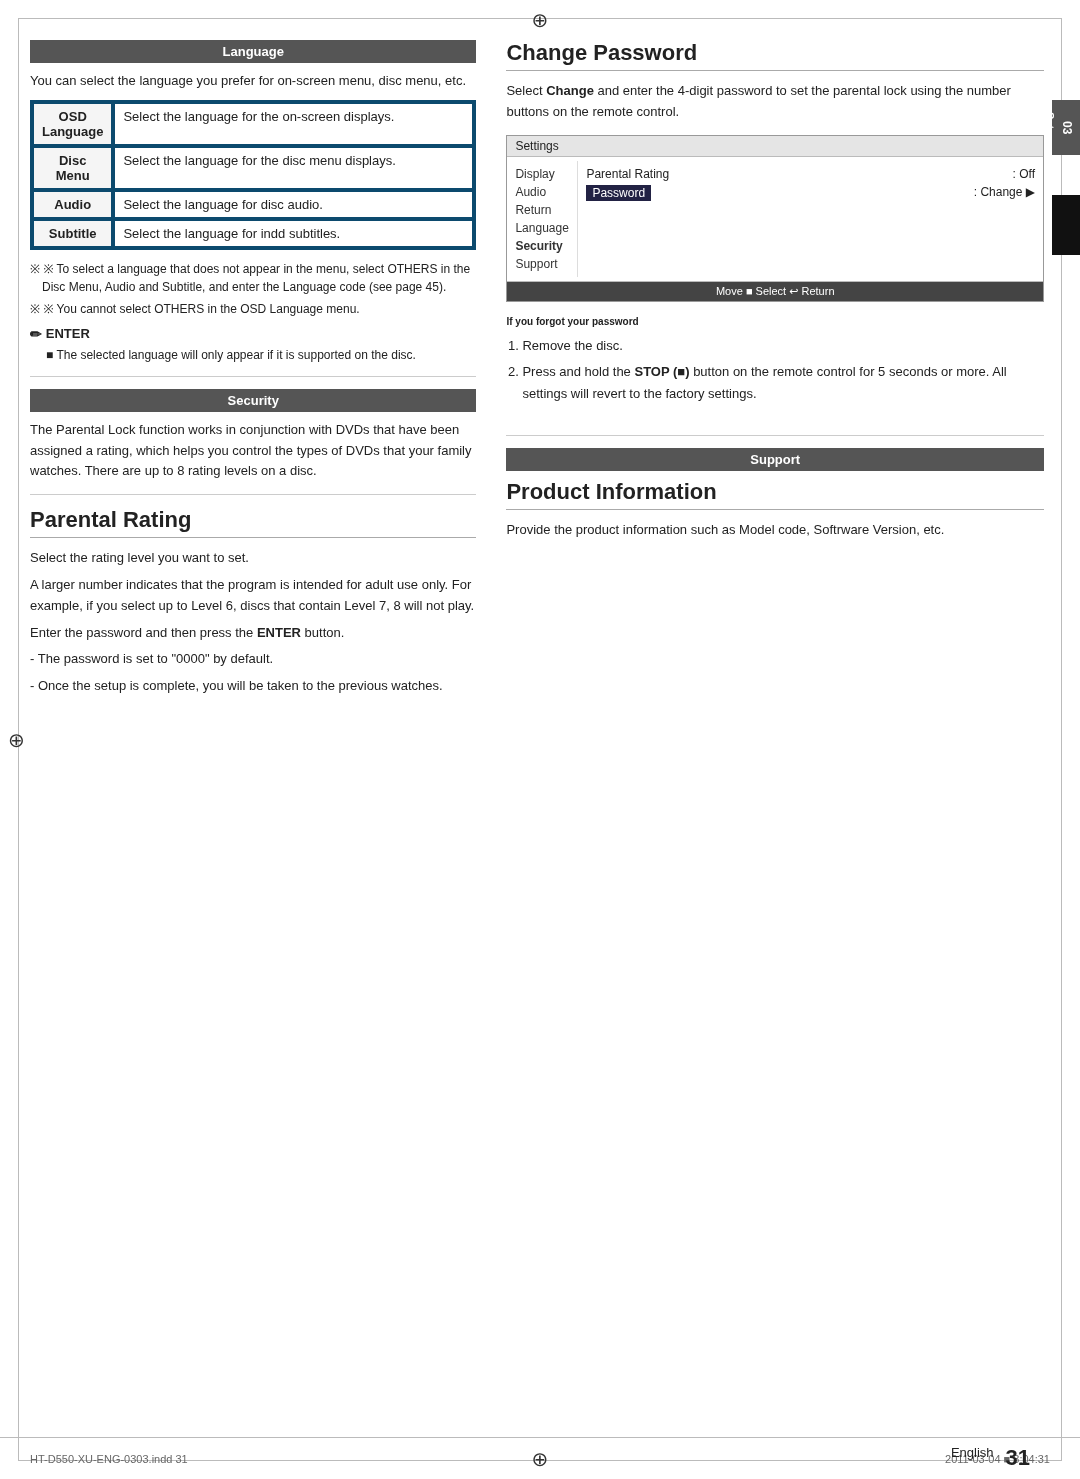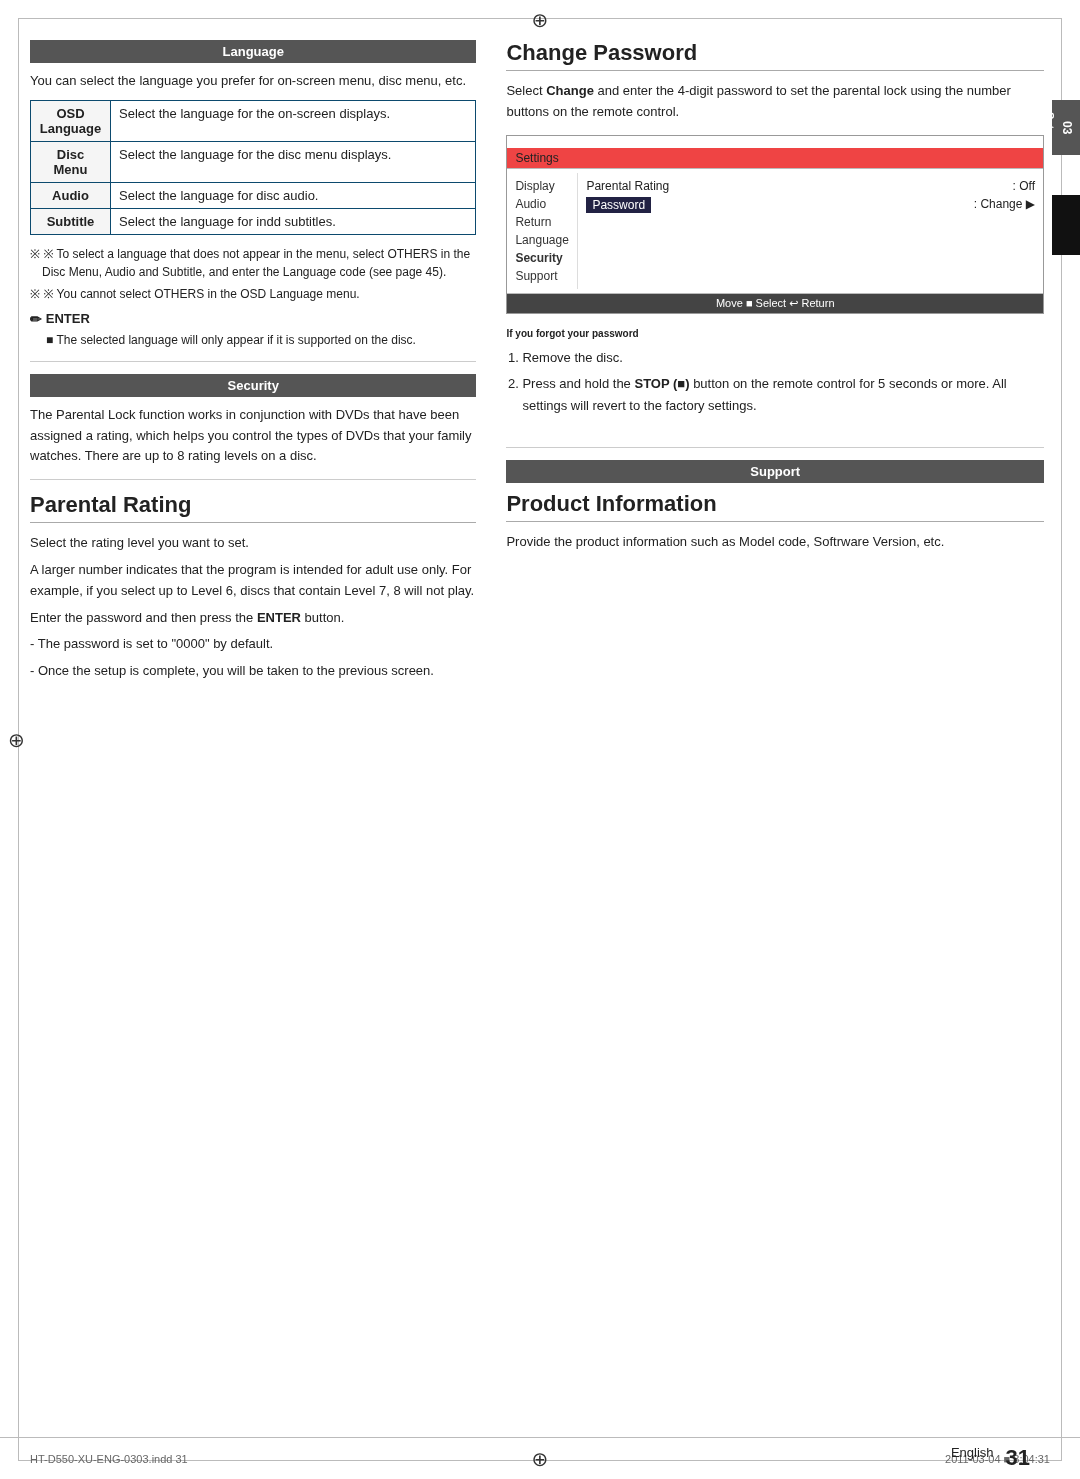--- a/index.html
+++ b/index.html
@@ -130,21 +130,21 @@
     }
 
     
     .lang-table {
       width: 100%;
       border-collapse: collapse;
       margin-bottom: 10px;
       font-size: 13px;
     }
     .lang-table td {
-      border: 1px solid #0c4a6e;
+      border: 4px solid #0c4a6e;
       padding: 5px 8px;
       vertical-align: top;
     }
     .lang-table td:first-child {
       font-weight: bold;
       width: 80px;
       background: #f5f5f5;
       text-align: center;
     }
 
@@ -207,26 +207,25 @@
       margin-bottom: 6px;
     }
 
     
     .settings-box {
       border: 1px solid #999;
       margin-bottom: 14px;
       font-size: 12px;
     }
     .settings-box-header {
-      background: #ef4444;
+      background: #e5e5e5;
       padding: 3px 8px;
       font-size: 12px;
       font-weight: normal;
       border-bottom: 1px solid #bbb;
-      margin-top: 12px;
     }
     .settings-box-body {
       display: flex;
       padding: 4px 0;
     }
     .settings-menu {
       width: 70px;
       padding: 4px 8px;
       font-size: 12px;
     }
@@ -387,21 +386,21 @@
 
     <hr class="divider">
 
     <div class="parental-section">
       <div class="section-title">Parental Rating</div>
       <p class="parental-text">Select the rating level you want to set.</p>
       <p class="parental-text">A larger number indicates that the program is intended for adult use only. For example, if you select up to Level 6, discs that contain Level 7, 8 will not play.</p>
       <p class="parental-text">Enter the password and then press the <strong>ENTER</strong> button.</p>
       <p class="parental-text">- The password is set to "0000" by default.</p>
       <p class="parental-text">- Once the setup is complete, you will be taken to the
-  previous screen.</p>
+  previous watches.</p>
     </div>
   </div>
 
   <div class="right-col">
 
     <div>
       <div class="section-title">Change Password</div>
       <p class="change-pass-desc">Select <strong>Change</strong> and enter the 4-digit password to set the parental lock using the number buttons on the remote control.</p>
 
       <div class="settings-box">

